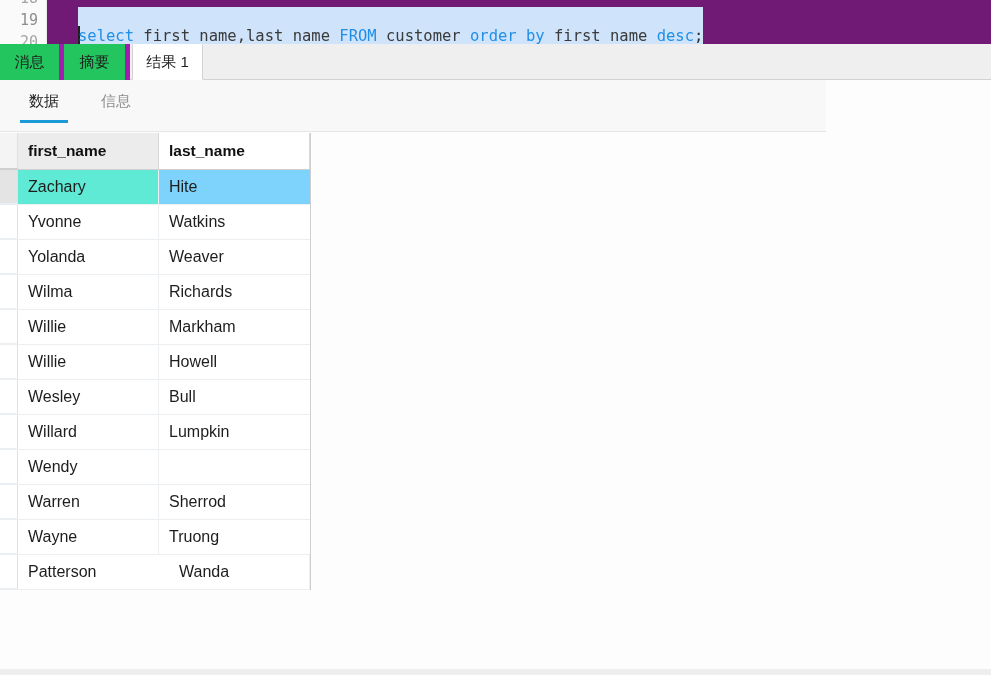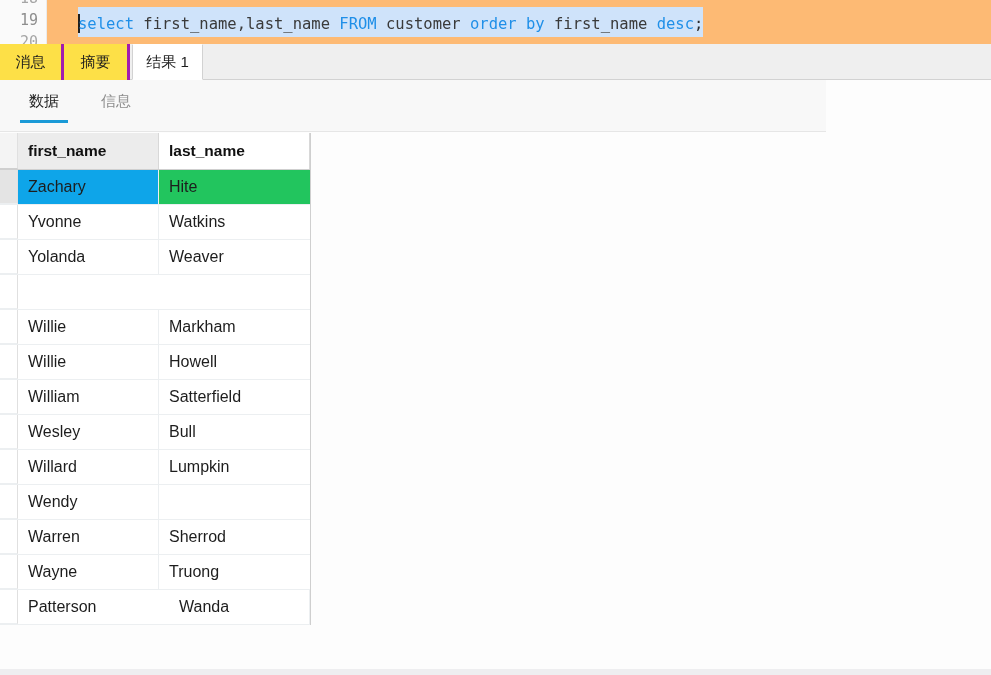--- a/index.html
+++ b/index.html
@@ -7,21 +7,21 @@
     width:991px;height:675px;
     background:#fdfdfd;
     font-family:"Liberation Sans","DejaVu Sans",sans-serif;
     overflow:hidden;
     position:relative;
   }
 
   
   .editor{
     position:absolute;left:0;top:0;width:991px;height:44px;
-    background:#fdba74;overflow:hidden;
+    background:#701a75;overflow:hidden;
   }
   .gutter{
     position:absolute;left:0;top:0;width:46px;height:44px;
     background:#fafafa;border-right:1px solid #ebebeb;
   }
   .lnum{
     position:absolute;right:8px;width:36px;text-align:right;
     font-family:"DejaVu Sans Mono","Liberation Mono",monospace;
     font-size:15px;color:#a6a6a6;line-height:22px;
   }
@@ -29,21 +29,21 @@
   .ln19{top:9px;color:#8e8e8e;}
   .ln20{top:31px;}
   .codeline{
     position:absolute;left:46px;top:0;height:44px;
     white-space:pre;
     font-family:"DejaVu Sans Mono","Liberation Mono",monospace;
     font-size:15.5px;line-height:26px;
   }
   .codeline .row19{
     position:absolute;left:32px;top:7px;
-    background:#cfe3fa;padding:4px 0 0 0;
+    background:#cfe3fa;padding:16px 0 0 0;
     white-space:pre;
   }
   .caret{
     display:inline-block;width:2px;height:19px;
     background:#1f1f1f;vertical-align:-4px;margin-right:-2px;
   }
   .kw{color:#1f8fe8;}
   .id{color:#3a3a3a;}
   .punct{color:#2b2b2b;}
 
@@ -54,21 +54,21 @@
     border-bottom:1px solid #d2d2d2;
     box-sizing:border-box;
   }
   .tab{
     position:absolute;top:0;height:36px;
     display:flex;align-items:center;justify-content:center;
     font-size:15px;color:#1c1c1c;
     box-sizing:border-box;
     cursor:default;
   }
-  .tab.inactive{background:#fde047;border-right:3px solid #a21caf;align-items:center;}
+  .tab.inactive{background:#22c55e;border-right:5px solid #a21caf;align-items:center;}
   .tab.active{
     background:#ffffff;
     border:1px solid #d2d2d2;border-bottom:1px solid #ffffff;
     border-top:1px solid #ffffff;
   }
   #tab-msg{left:0;width:64px;}
   #tab-sum{left:64px;width:66px;}
   #tab-res{left:132px;width:71px;}
 
   
@@ -121,22 +121,22 @@
     overflow:hidden;white-space:nowrap;
   }
   .c-first{width:141px;flex:0 0 141px;}
   .c-last{width:151px;flex:0 0 151px;border-right:none;}
   .headrow .cell{
     font-weight:bold;font-size:15.5px;color:#101010;
     border-right:1px solid #d8d8d8;
   }
   .headrow .c-first{background:#ececec;}
   .headrow .c-last{background:#ffffff;}
-  .selrow .c-first{background:#0ea5e9;}
-  .selrow .c-last{background:#22c55e;}
+  .selrow .c-first{background:#5eead4;}
+  .selrow .c-last{background:#7dd3fc;}
 
   .bottomstrip{
     position:absolute;left:0;bottom:0;width:991px;height:6px;
     background:#eeeef0;
   }
 </style>
 </head>
 <body>
 
 <div class="editor">
@@ -189,38 +189,35 @@
         <div class="cell c-first">Yvonne</div>
         <div class="cell c-last">Watkins</div>
       </div>
       <div class="grow">
         <div class="rowhdr"></div>
         <div class="cell c-first">Yolanda</div>
         <div class="cell c-last">Weaver</div>
       </div>
       <div class="grow">
         <div class="rowhdr"></div>
+        <div class="cell c-first">Wilma</div>
+        <div class="cell c-last">Richards</div>
       </div>
       <div class="grow">
         <div class="rowhdr"></div>
         <div class="cell c-first">Willie</div>
         <div class="cell c-last">Markham</div>
       </div>
       <div class="grow">
         <div class="rowhdr"></div>
         <div class="cell c-first">Willie</div>
         <div class="cell c-last">Howell</div>
       </div>
       <div class="grow">
         <div class="rowhdr"></div>
-        <div class="cell c-first">William</div>
-        <div class="cell c-last">Satterfield</div>
-      </div>
-      <div class="grow">
-        <div class="rowhdr"></div>
         <div class="cell c-first">Wesley</div>
         <div class="cell c-last">Bull</div>
       </div>
       <div class="grow">
         <div class="rowhdr"></div>
         <div class="cell c-first">Willard</div>
         <div class="cell c-last">Lumpkin</div>
       </div>
       <div class="grow">
         <div class="rowhdr"></div>

